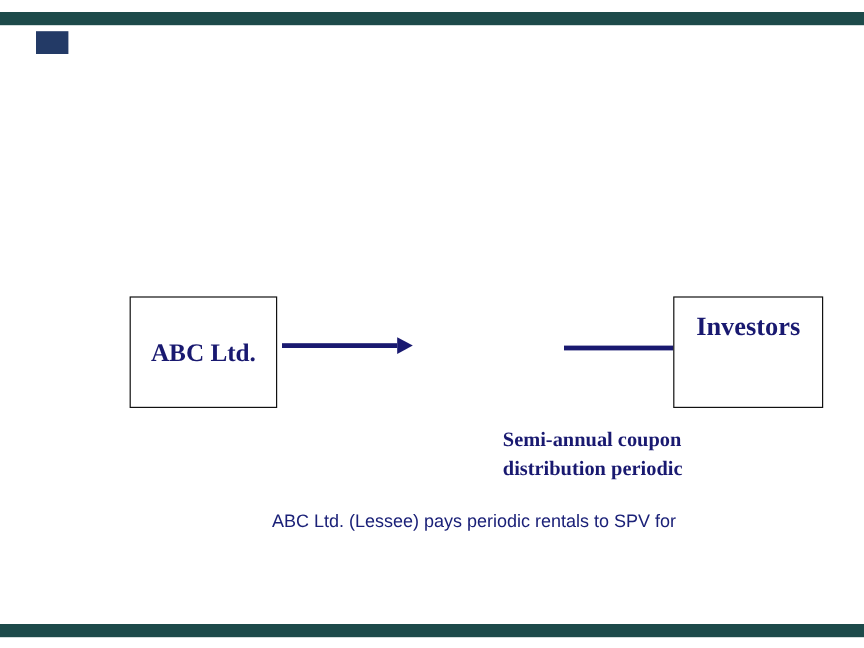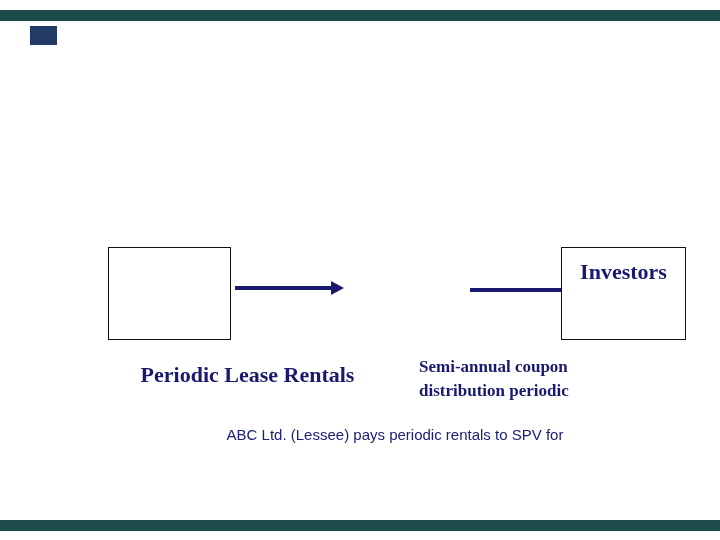--- a/index.html
+++ b/index.html
@@ -44,38 +44,38 @@
 </head>
 <body>
 
 <div id="slide">
 
   <div class="top-bar"></div>
   <div class="corner-block"></div>
   <div class="bottom-bar"></div>
 
   <div class="ebox" id="box-lessee">
+    <div class="bline">ABC Ltd.</div>
   </div>
 
   <div class="arrow" id="arrow-lease">
     <div class="shaft"></div>
     <div class="head"></div>
   </div>
 
 
   <div class="arrow" id="arrow-coupon">
     <div class="shaft"></div>
     <div class="head"></div>
   </div>
 
   <div class="ebox" id="box-investors">
     <div class="bline">Investors</div>
   </div>
 
-  <div class="flow-label" id="label-lease">Periodic Lease Rentals</div>
 
   <div class="flow-label" id="label-coupon">
     <div>Semi-annual coupon</div>
     <div>distribution periodic</div>
   </div>
 
   <div id="caption">
     <div>ABC Ltd. (Lessee) pays periodic rentals to SPV for</div>
   </div>
 

